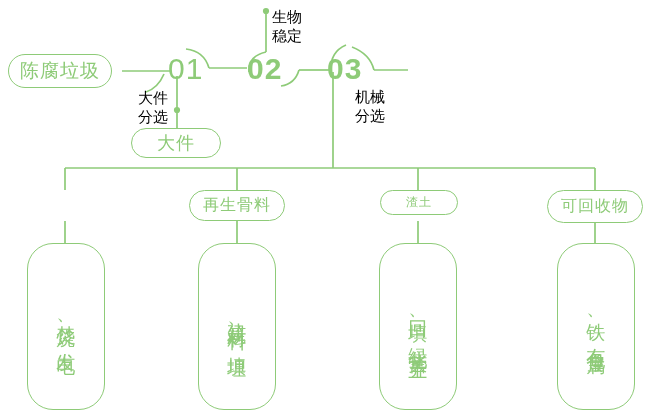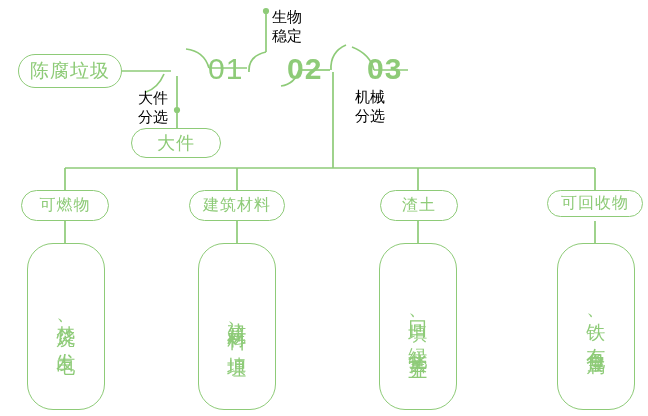--- a/index.html
+++ b/index.html
@@ -62,21 +62,20 @@
 
   
   .stagenum {
     position: absolute;
     color: #8ECB78;
     font-size: 30px;
     font-weight: 300;
     letter-spacing: 1px;
     line-height: 1;
     white-space: nowrap;
-    margin-left: 40px;
   }
 
   
   .note {
     position: absolute;
     color: #000000;
     font-size: 15px;
     line-height: 1.25;
     white-space: nowrap;
   }
@@ -126,21 +125,21 @@
       <path d="M418,168 L418,190"></path>
       <path d="M595,168 L595,190"></path>
 
       <path d="M65,221  L65,243"></path>
       <path d="M237,221 L237,243"></path>
       <path d="M418,221 L418,243"></path>
       <path d="M595,221 L595,243"></path>
     </g>
   </svg>
 
-  <div class="pill" style="left:18px; top:54px; width:104px; height:34px; font-size:19px;">陈腐垃圾</div>
+  <div class="pill" style="left:8px; top:54px; width:104px; height:34px; font-size:19px;">陈腐垃圾</div>
 
   <div class="stagenum" style="left:168px; top:54px;">01</div>
   <div class="stagenum" style="left:247px; top:54px;font-weight:bold;">02</div>
   <div class="stagenum" style="left:327px; top:54px;font-weight:bold;">03</div>
 
   <div class="note rightal" style="left:124px; top:89px; width:44px;">
     <div>大件</div>
     <div>分选</div>
   </div>
 
@@ -149,24 +148,23 @@
     <div>稳定</div>
   </div>
 
   <div class="note right" style="left:355px; top:88px;">
     <div>机械</div>
     <div>分选</div>
   </div>
 
   <div class="pill" style="left:131px; top:128px; width:90px; height:30px; font-size:18px;">大件</div>
 
-  <div class="pill" style="left:21px; top:190px; width:88px; height:31px; font-size:16px;">可燃物</div>
-  <div class="pill" style="left:189px; top:190px; width:96px; height:31px; font-size:16px;">建筑材料</div>
-  <div class="pill" style="left:380px; top:190px; width:78px; height:31px; font-size:16px;">渣土</div>
-  <div class="pill" style="left:547px; top:190px; width:96px; height:27px; font-size:16px;">可回收物</div>
+  <div class="pill" style="left:189px; top:190px; width:96px; height:31px; font-size:16px;">再生骨料</div>
+  <div class="pill" style="left:380px; top:190px; width:78px; height:25px; font-size:12px;">渣土</div>
+  <div class="pill" style="left:547px; top:190px; width:96px; height:33px; font-size:16px;">可回收物</div>
 
   <div class="vbox" style="left:27px; top:243px; width:78px; height:167px;">
     <span class="vtext">焚烧、发电</span>
   </div>
 
   <div class="vbox" style="left:198px; top:243px; width:78px; height:167px;">
     <span class="vtext">建筑材料、填埋</span>
   </div>
 
   <div class="vbox" style="left:379px; top:243px; width:78px; height:167px;">

